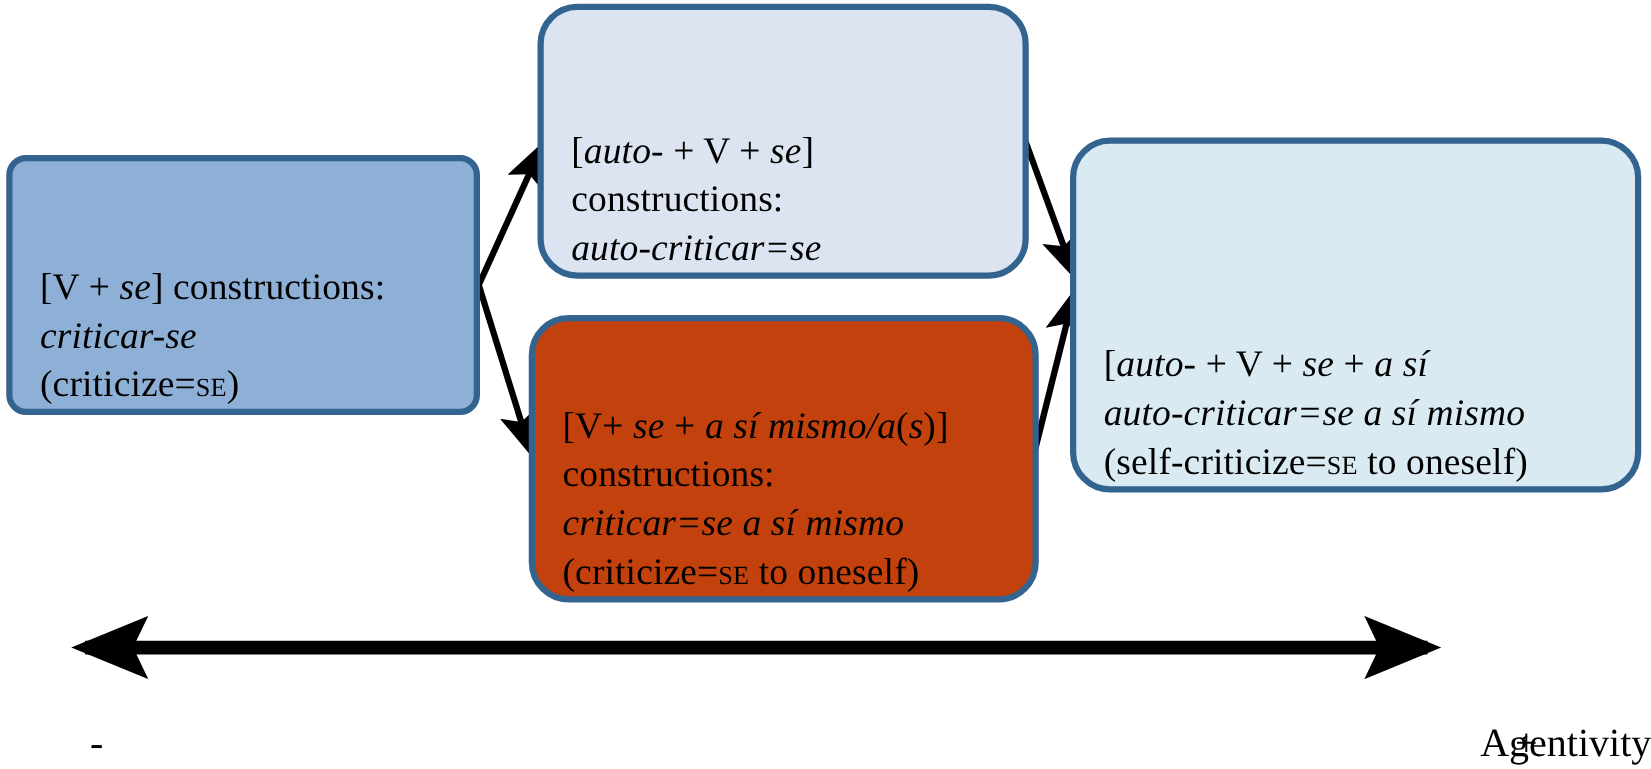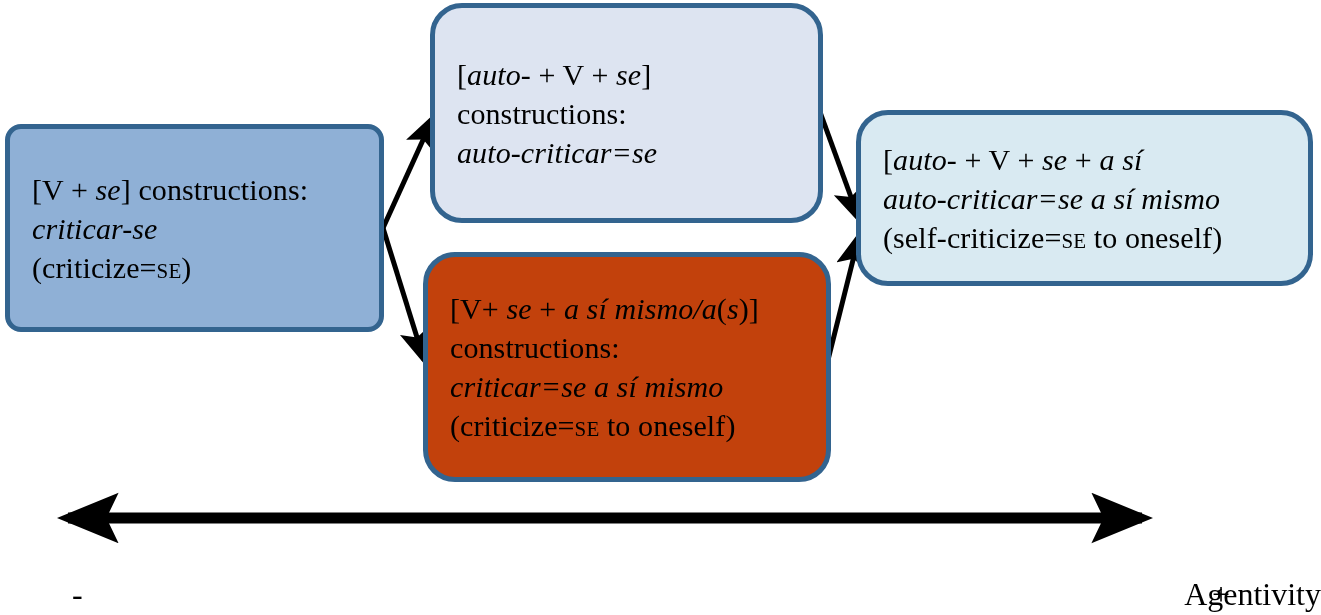--- a/index.html
+++ b/index.html
@@ -19,21 +19,21 @@
     overflow: hidden;
   }
 
   
   .node {
     position: absolute;
     box-sizing: border-box;
     border: 5px solid #33648f;
     border-radius: 32px;
     display: flex;
-    align-items: center;
+    align-items: flex-end;
     z-index: 3;
   }
   .node .txt {
     display: block;
     width: 100%;
     padding: 0 22px;
     font-size: 30px;
     line-height: 1.30;
     letter-spacing: 0.1px;
   }
@@ -46,21 +46,21 @@
   }
   #node-auto {
     left: 430px; top: 3px;   width: 393px; height: 220px;
     background: #dde4f1;
   }
   #node-refl {
     left: 423px; top: 252px; width: 408px; height: 230px;
     background: #c2410c;
   }
   #node-full {
-    left: 856px; top: 110px; width: 457px; height: 176px;
+    left: 856px; top: 110px; width: 457px; height: 284px;
     background: #d9eaf2;
   }
 
   
   i { font-style: italic; }
   .sc {
     font-variant: small-caps;
     text-transform: lowercase;
   }
 

